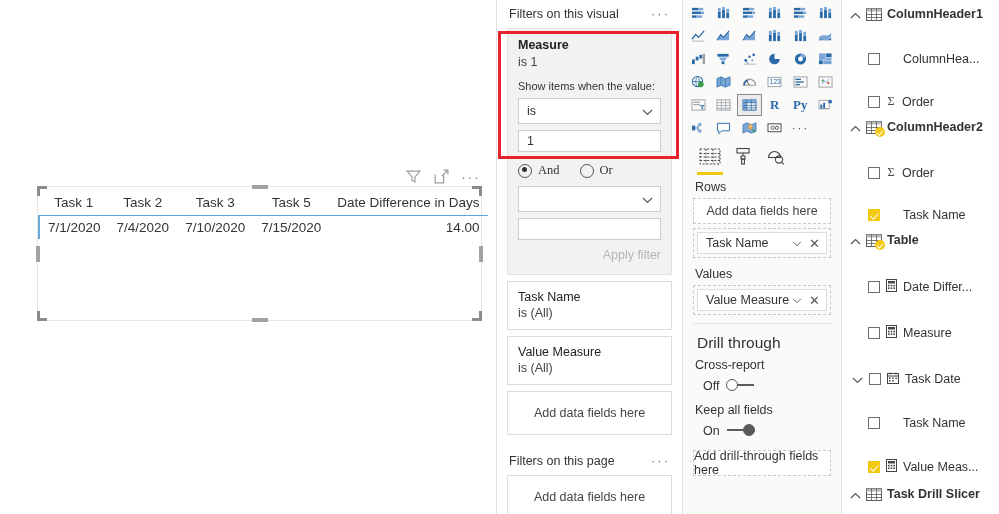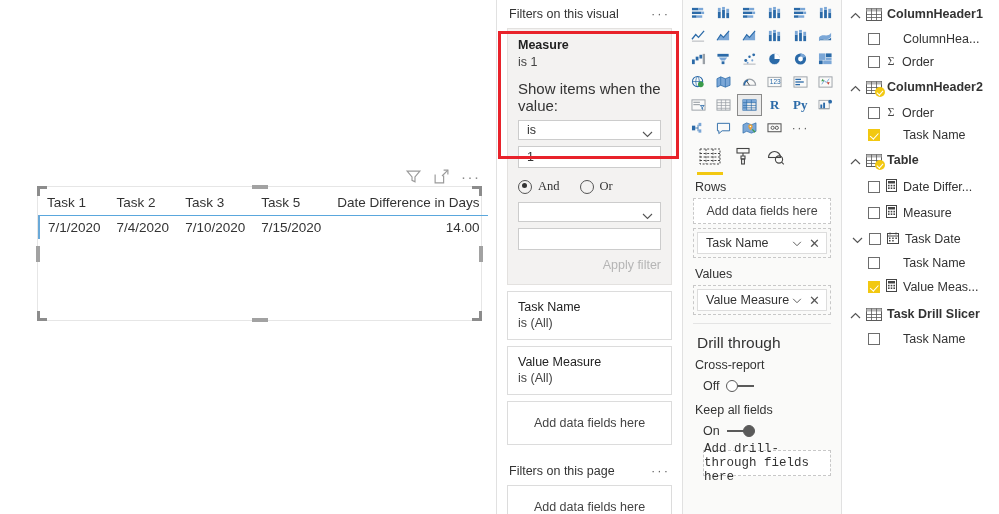--- a/index.html
+++ b/index.html
@@ -29,21 +29,21 @@
   .h-corner.bl { left:-1px; bottom:-1px; clip-path: polygon(0 0,3px 0,3px calc(100% - 3px),100% calc(100% - 3px),100% 100%,0 100%); background:#8c8c8c;}
   .h-corner.br { right:-1px; bottom:-1px; clip-path: polygon(calc(100% - 3px) 0,100% 0,100% 100%,0 100%,0 calc(100% - 3px),calc(100% - 3px) calc(100% - 3px)); background:#8c8c8c;}
   .h-mid-t { left:50%; margin-left:-8px; top:-2px; width:16px; height:4px; }
   .h-mid-b { left:50%; margin-left:-8px; bottom:-2px; width:16px; height:4px; }
   .h-mid-l { top:50%; margin-top:-8px; left:-2px; width:4px; height:16px; }
   .h-mid-r { top:50%; margin-top:-8px; right:-2px; width:4px; height:16px; }
 
   table.tv { border-collapse:collapse; width:100%; margin-top:6px; }
   table.tv th {
     font-weight:400; font-size:13.5px; color:#333; padding:2px 8px 5px 8px;
-    border-bottom:1.5px solid #5aa7dd; text-align:left; white-space:nowrap;
+    border-bottom:1.5px solid #5aa7dd; text-align:center; white-space:nowrap;
   }
   table.tv th.num, table.tv td.num { text-align:right; }
   table.tv td {
     font-size:13.5px; color:#333; padding:4px 8px; white-space:nowrap;
     border-left:2px solid #6aa9d8;
   }
   table.tv td + td { border-left:none;margin-left:48px; }
 
   
   .filters-pane {
@@ -56,23 +56,23 @@
     padding:0 12px; height:28px; font-size:12.5px; color:#333;
   }
   .fp-dots { color:#666; letter-spacing:2px; font-size:13px; cursor:pointer; line-height:8px;}
   .filter-card {
     margin:0 10px 6px 10px; background:#f3f2f1; border:1px solid #e3e1df;
     padding:9px 10px 12px 10px; box-sizing:border-box;
   }
   .filter-card.plain { background:#fff; border:1px solid #dcdcdc; padding:8px 10px 9px 10px;}
   .fc-title { font-size:12.5px; font-weight:bold; color:#222; margin-bottom:3px; }
   .fc-sub { font-size:12.5px; color:#444; margin-bottom:11px; }
-  .fc-label { font-size:15px; color:#333; margin-bottom:6px; }
+  .fc-label { font-size:11px; color:#333; margin-bottom:6px; }
   .fc-select {
-    position:relative; background:#fff; border:1px solid #ccc; height:20px;
+    position:relative; background:#fff; border:1px solid #ccc; height:26px;
     font-size:12.5px; color:#333; display:flex; align-items:center; padding:0 22px 0 8px;
     box-sizing:border-box; margin-bottom:6px; cursor:pointer;
   }
   .fc-select .chev { position:absolute; right:7px; top:6px; }
   .fc-input {
     background:#fff; border:1px solid #ccc; height:22px; font-size:12.5px; color:#333;
     display:flex; align-items:center; padding:0 8px; box-sizing:border-box; cursor:text;
   }
   .andor { display:flex; align-items:center; gap:6px; margin:11px 0 8px 0; font-size:12.5px; color:#333;font-family:Liberation Serif, serif;}
   .radio { width:12px; height:12px; border:1px solid #555; border-radius:50%; display:inline-block; position:relative; }
@@ -121,41 +121,40 @@
     margin:0 10px 4px 10px; border:1px dashed #c8c8c8; padding:3px; box-sizing:border-box;
   }
   .vz-chip {
     background:#fff; border:1px solid #ddd; height:22px; display:flex; align-items:center;
     padding:0 6px 0 8px; font-size:12.5px; color:#333; box-sizing:border-box; cursor:pointer;
   }
   .vz-chip .sp { flex:1; }
   .vz-chip .x { color:#555; font-size:13px; margin-left:7px; }
   .vz-sep { height:1px; background:#e4e4e4; margin:8px 10px 0 10px; }
   .vz-h2 { font-size:15.5px; color:#333; padding:10px 12px 4px 14px; }
-  .tog-row { display:flex; align-items:center; gap:7px; padding:3px 12px 8px 20px; font-size:12.5px; color:#333;}
+  .tog-row { display:flex; gap:7px; padding:3px 12px 8px 20px; font-size:12.5px; color:#333;}
   .tog { width:28px; height:12px; position:relative; }
   .tog .bar { position:absolute; left:8px; right:0; top:5px; height:2px; background:#5a5a5a; }
   .tog .knob { position:absolute; left:0; top:0; width:12px; height:12px; border-radius:50%; border:1.6px solid #5a5a5a; background:#fff; box-sizing:border-box;}
   .tog.on .bar { left:0; right:8px; }
   .tog.on .knob { left:auto; right:0; background:#5a5a5a; border-color:#5a5a5a; }
   .drill-well {
-    margin:4px 10px 0 20px; background:#fff; border:1px dashed #c8c8c8; height:26px;
+    margin:4px 10px 0 10px; background:#fff; border:1px dashed #c8c8c8; height:26px;
     display:flex; align-items:center; justify-content:center; font-size:12.5px; color:#333;
     box-sizing:border-box;
-    font-family:Liberation Mono, monospace;
   }
 
   
   .fields-pane {
     position:absolute; left:842px; top:0; width:157px; height:514px; background:#fff;
     box-sizing:border-box;
   }
   .fld-group { display:flex; align-items:center; gap:5px; padding:5px 6px 5px 8px; cursor:pointer; }
   .fld-group .gname { font-size:12.5px; font-weight:bold; color:#333; }
-  .fld-item { display:flex; align-items:center; gap:6px; padding:4px 6px 4px 26px; cursor:pointer; }
+  .fld-item { display:flex; align-items:center; gap:6px; padding:4px 6px 4px 26px; cursor:pointer;margin-top:20px; }
   .fld-item .iname { font-size:12.5px; color:#333; white-space:nowrap; }
   .cbox { width:12px; height:12px; border:1px solid #6d6d6d; background:#fff; box-sizing:border-box; flex:none;}
   .cbox.checked { background:#f2c811; border-color:#f2c811; position:relative; }
   .cbox.checked::after {
     content:""; position:absolute; left:3px; top:1px; width:3.5px; height:6.5px;
     border:solid #fff; border-width:0 1.6px 1.6px 0; transform:rotate(42deg);
   }
   .sigma { font-size:12px; color:#444; font-family:"Liberation Serif",serif; width:10px; text-align:center;}
   .chev-g { flex:none; }
   .badge {

